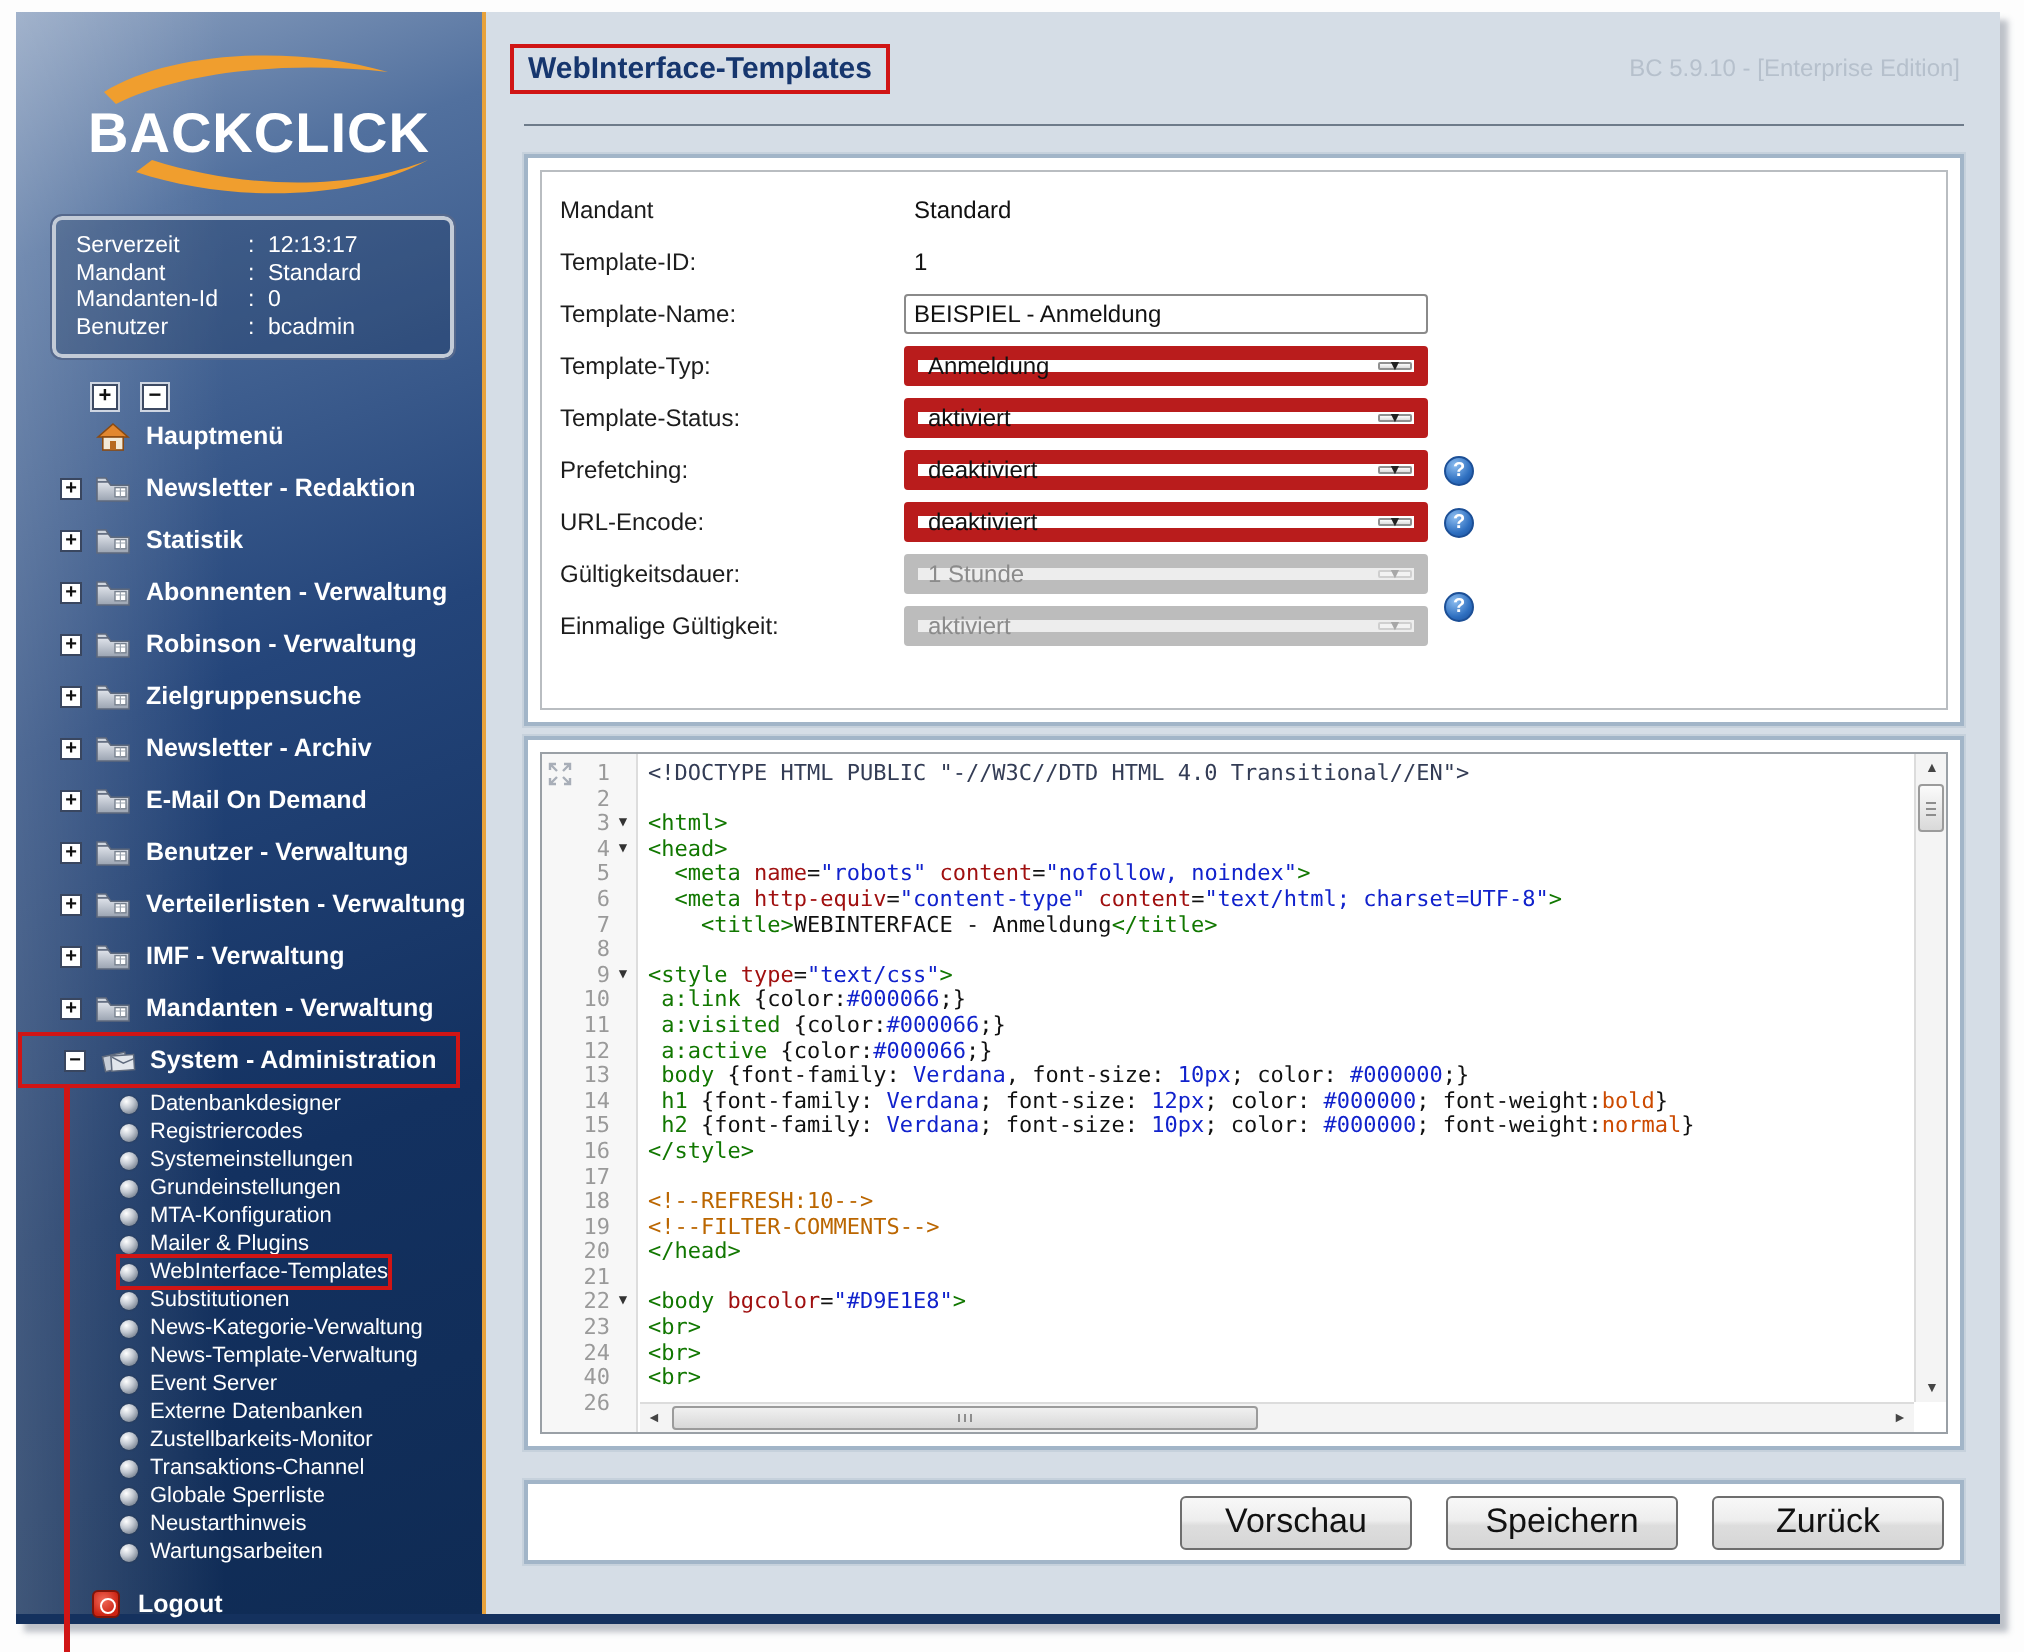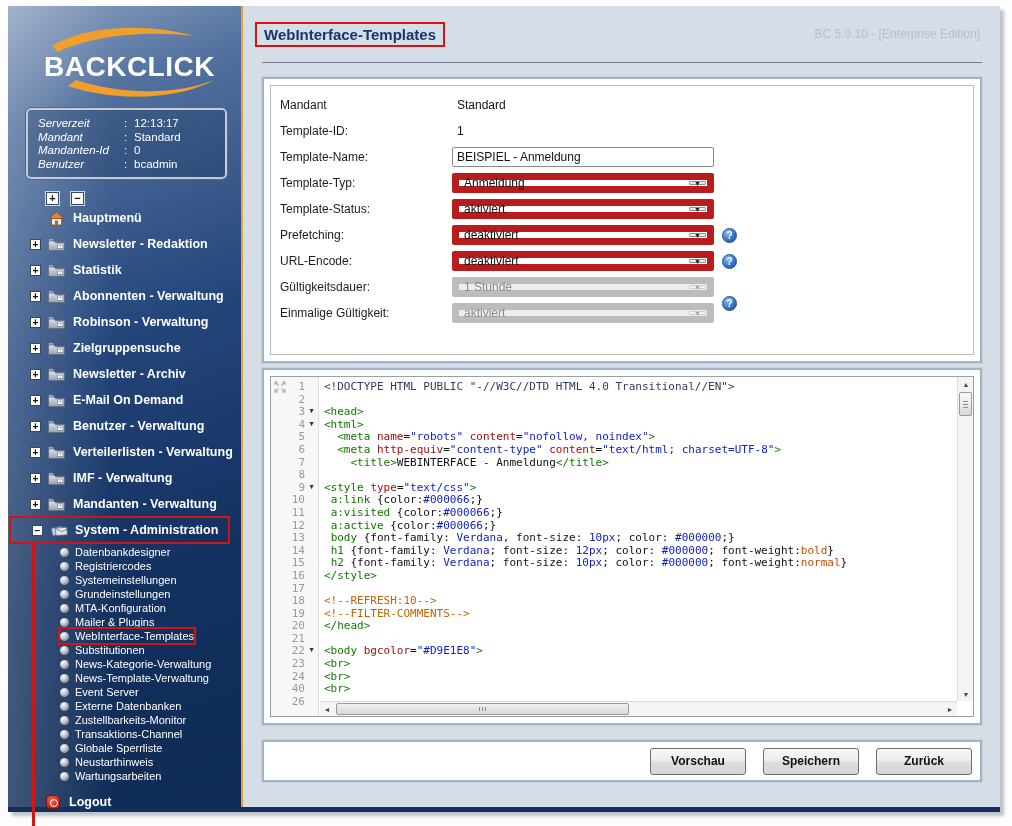--- a/index.html
+++ b/index.html
@@ -12,21 +12,21 @@
   .sidebar{position:relative;width:235px;flex:0 0 235px;color:#fff;
     border-right:2px solid #e8a23b;padding-top:12px;
     background:linear-gradient(to right, rgba(255,255,255,.20), rgba(255,255,255,0) 45%),
                linear-gradient(160deg,#8ba0bf 0%,#51709e 14%,#24457a 42%,#133160 70%,#0f2b54 100%);}
   .logo{position:relative;height:86px;}
   .logo svg{position:absolute;left:6px;top:2px;}
   .server-info{margin:4px 14px 0 18px;border:2px solid #c3cbd7;outline:1px solid #55688c;
     border-radius:5px;background:rgba(8,30,70,.22);padding:7px 8px 6px 10px;
     font-size:11.5px;line-height:13.5px;color:#fff;}
   .si-row{display:flex;}
-  .si-label{width:86px;flex:0 0 86px;font-style:italic;}
+  .si-label{width:86px;flex:0 0 86px;}
   .si-sep{width:10px;flex:0 0 10px;}
   .tree-controls{margin:13px 0 0 38px;display:flex;gap:12px;}
   .tbtn{width:13px;height:13px;background:#fff;border:1px solid #3d4a63;outline:1px solid #cfd6e2;
     color:#111;font-size:11px;line-height:10px;text-align:center;font-weight:bold;cursor:pointer;}
   .menu{position:relative;}
   .mi{display:flex;align-items:center;height:26px;padding-left:22px;cursor:pointer;
     font-weight:bold;font-size:12.5px;white-space:nowrap;}
   .mi .expand{width:11px;height:11px;flex:0 0 11px;background:#fff;border:1px solid #39465f;
     color:#111;font-size:10px;line-height:9px;text-align:center;margin-right:7px;}
   .mi .noexpand{width:11px;flex:0 0 11px;margin-right:7px;}
@@ -94,23 +94,23 @@
   .thumb{position:absolute;background:linear-gradient(#fbfbfb,#d9d9d9);border:1px solid #9b9b9b;border-radius:2px;cursor:grab;}
   .v-thumb{left:1px;right:1px;top:15px;height:24px;}
   .v-thumb::after{content:"";position:absolute;left:3px;right:3px;top:8px;height:7px;
     background:repeating-linear-gradient(to bottom,#8d8d8d 0 1px,transparent 1px 3px);}
   .h-thumb{top:1px;bottom:1px;left:16px;width:46%;background:linear-gradient(to bottom,#f0f0f0,#d8d8d8);}
   .h-thumb::after{content:"";position:absolute;top:3px;bottom:3px;left:calc(50% - 4px);width:8px;
     background:repeating-linear-gradient(to right,#8d8d8d 0 1px,transparent 1px 3px);}
 
   
   .footer-panel{margin-top:15px;height:42px;display:flex;align-items:center;justify-content:flex-end;gap:17px;padding-right:8px;}
-  .btn{width:96px;height:27px;border:1px solid #6e6e6e;border-radius:3px;cursor:pointer;
+  .btn{width:116px;height:27px;border:1px solid #6e6e6e;border-radius:3px;cursor:pointer;
     background:linear-gradient(#f8f8f8 0%,#ededed 45%,#dddddd 55%,#d6d6d6 100%);
-    font-family:"Liberation Sans",sans-serif;font-size:12px;color:#111;font-weight:bold;}
+    font-family:"Liberation Sans",sans-serif;font-size:17px;color:#111;}
 </style>
 </head>
 <body>
 
 <svg width="0" height="0" style="position:absolute">
   <defs>
     <linearGradient id="foldg" x1="0" y1="0" x2="0" y2="1">
       <stop offset="0" stop-color="#dfe3ea"></stop>
         <stop offset="1" stop-color="#9aa3b1"></stop>
     </linearGradient>
@@ -613,22 +613,22 @@
               <span class="fold"></span>
             </div>
             <div class="gln">
               <span class="num">26</span>
               <span class="fold"></span>
             </div>
           </div>
         <div class="code" id="code">
             <div class="cl"><span class="tk-m">&lt;!DOCTYPE HTML PUBLIC "-//W3C//DTD HTML 4.0 Transitional//EN"&gt;</span></div>
             <div class="cl">&nbsp;</div>
+            <div class="cl"><span class="tk-t">&lt;html&gt;</span></div>
             <div class="cl"><span class="tk-t">&lt;head&gt;</span></div>
-            <div class="cl"><span class="tk-t">&lt;html&gt;</span></div>
             <div class="cl"><span class="tk-p">  </span><span class="tk-t">&lt;meta</span><span class="tk-p"> </span><span class="tk-a">name</span><span class="tk-p">=</span><span class="tk-s">"robots"</span><span class="tk-p"> </span><span class="tk-a">content</span><span class="tk-p">=</span><span class="tk-s">"nofollow, noindex"</span><span class="tk-t">&gt;</span></div>
             <div class="cl"><span class="tk-p">  </span><span class="tk-t">&lt;meta</span><span class="tk-p"> </span><span class="tk-a">http-equiv</span><span class="tk-p">=</span><span class="tk-s">"content-type"</span><span class="tk-p"> </span><span class="tk-a">content</span><span class="tk-p">=</span><span class="tk-s">"text/html; charset=UTF-8"</span><span class="tk-t">&gt;</span></div>
             <div class="cl"><span class="tk-p">    </span><span class="tk-t">&lt;title&gt;</span><span class="tk-p">WEBINTERFACE - Anmeldung</span><span class="tk-t">&lt;/title&gt;</span></div>
             <div class="cl">&nbsp;</div>
             <div class="cl"><span class="tk-t">&lt;style</span><span class="tk-p"> </span><span class="tk-a">type</span><span class="tk-p">=</span><span class="tk-s">"text/css"</span><span class="tk-t">&gt;</span></div>
             <div class="cl"><span class="tk-p"> </span><span class="tk-t">a:link</span><span class="tk-p"> {color:</span><span class="tk-d">#000066</span><span class="tk-p">;}</span></div>
             <div class="cl"><span class="tk-p"> </span><span class="tk-t">a:visited</span><span class="tk-p"> {color:</span><span class="tk-d">#000066</span><span class="tk-p">;}</span></div>
             <div class="cl"><span class="tk-p"> </span><span class="tk-t">a:active</span><span class="tk-p"> {color:</span><span class="tk-d">#000066</span><span class="tk-p">;}</span></div>
             <div class="cl"><span class="tk-p"> </span><span class="tk-t">body</span><span class="tk-p"> {font-family: </span><span class="tk-d">Verdana</span><span class="tk-p">, font-size: </span><span class="tk-d">10px</span><span class="tk-p">; color: </span><span class="tk-d">#000000</span><span class="tk-p">;}</span></div>
             <div class="cl"><span class="tk-p"> </span><span class="tk-t">h1</span><span class="tk-p"> {font-family: </span><span class="tk-d">Verdana</span><span class="tk-p">; font-size: </span><span class="tk-d">12px</span><span class="tk-p">; color: </span><span class="tk-d">#000000</span><span class="tk-p">; font-weight:</span><span class="tk-k">bold</span><span class="tk-p">}</span></div>

